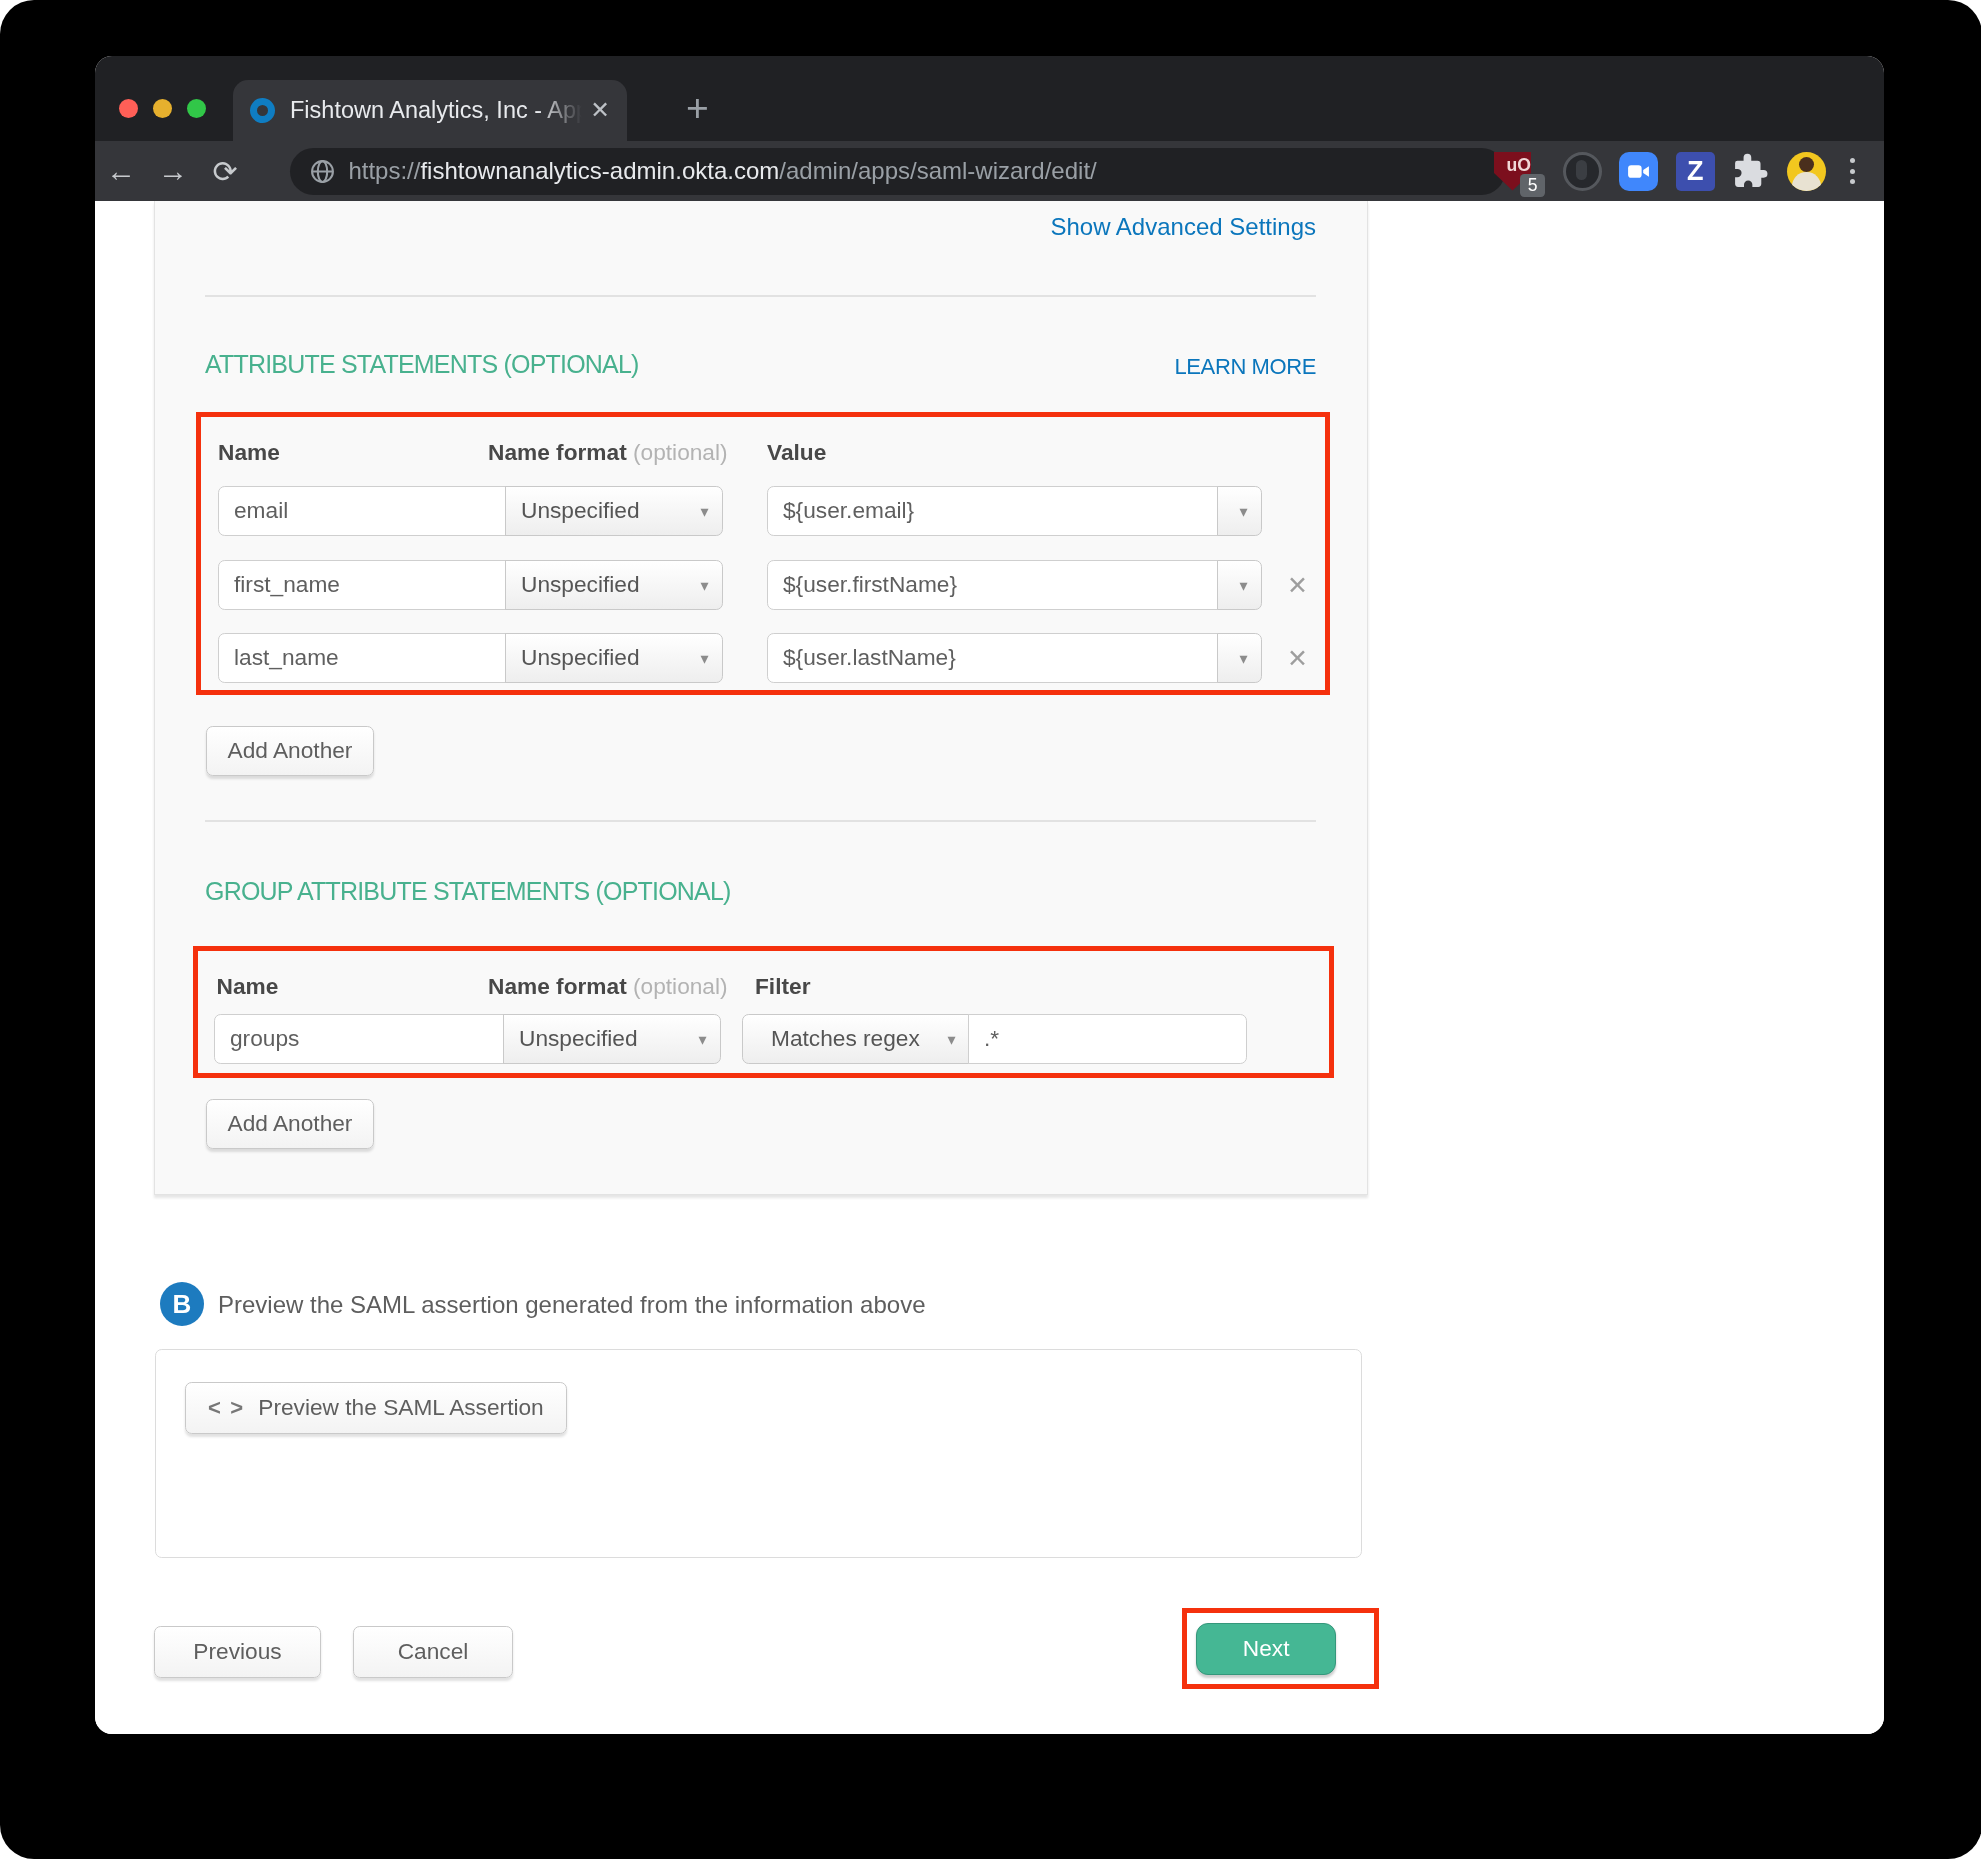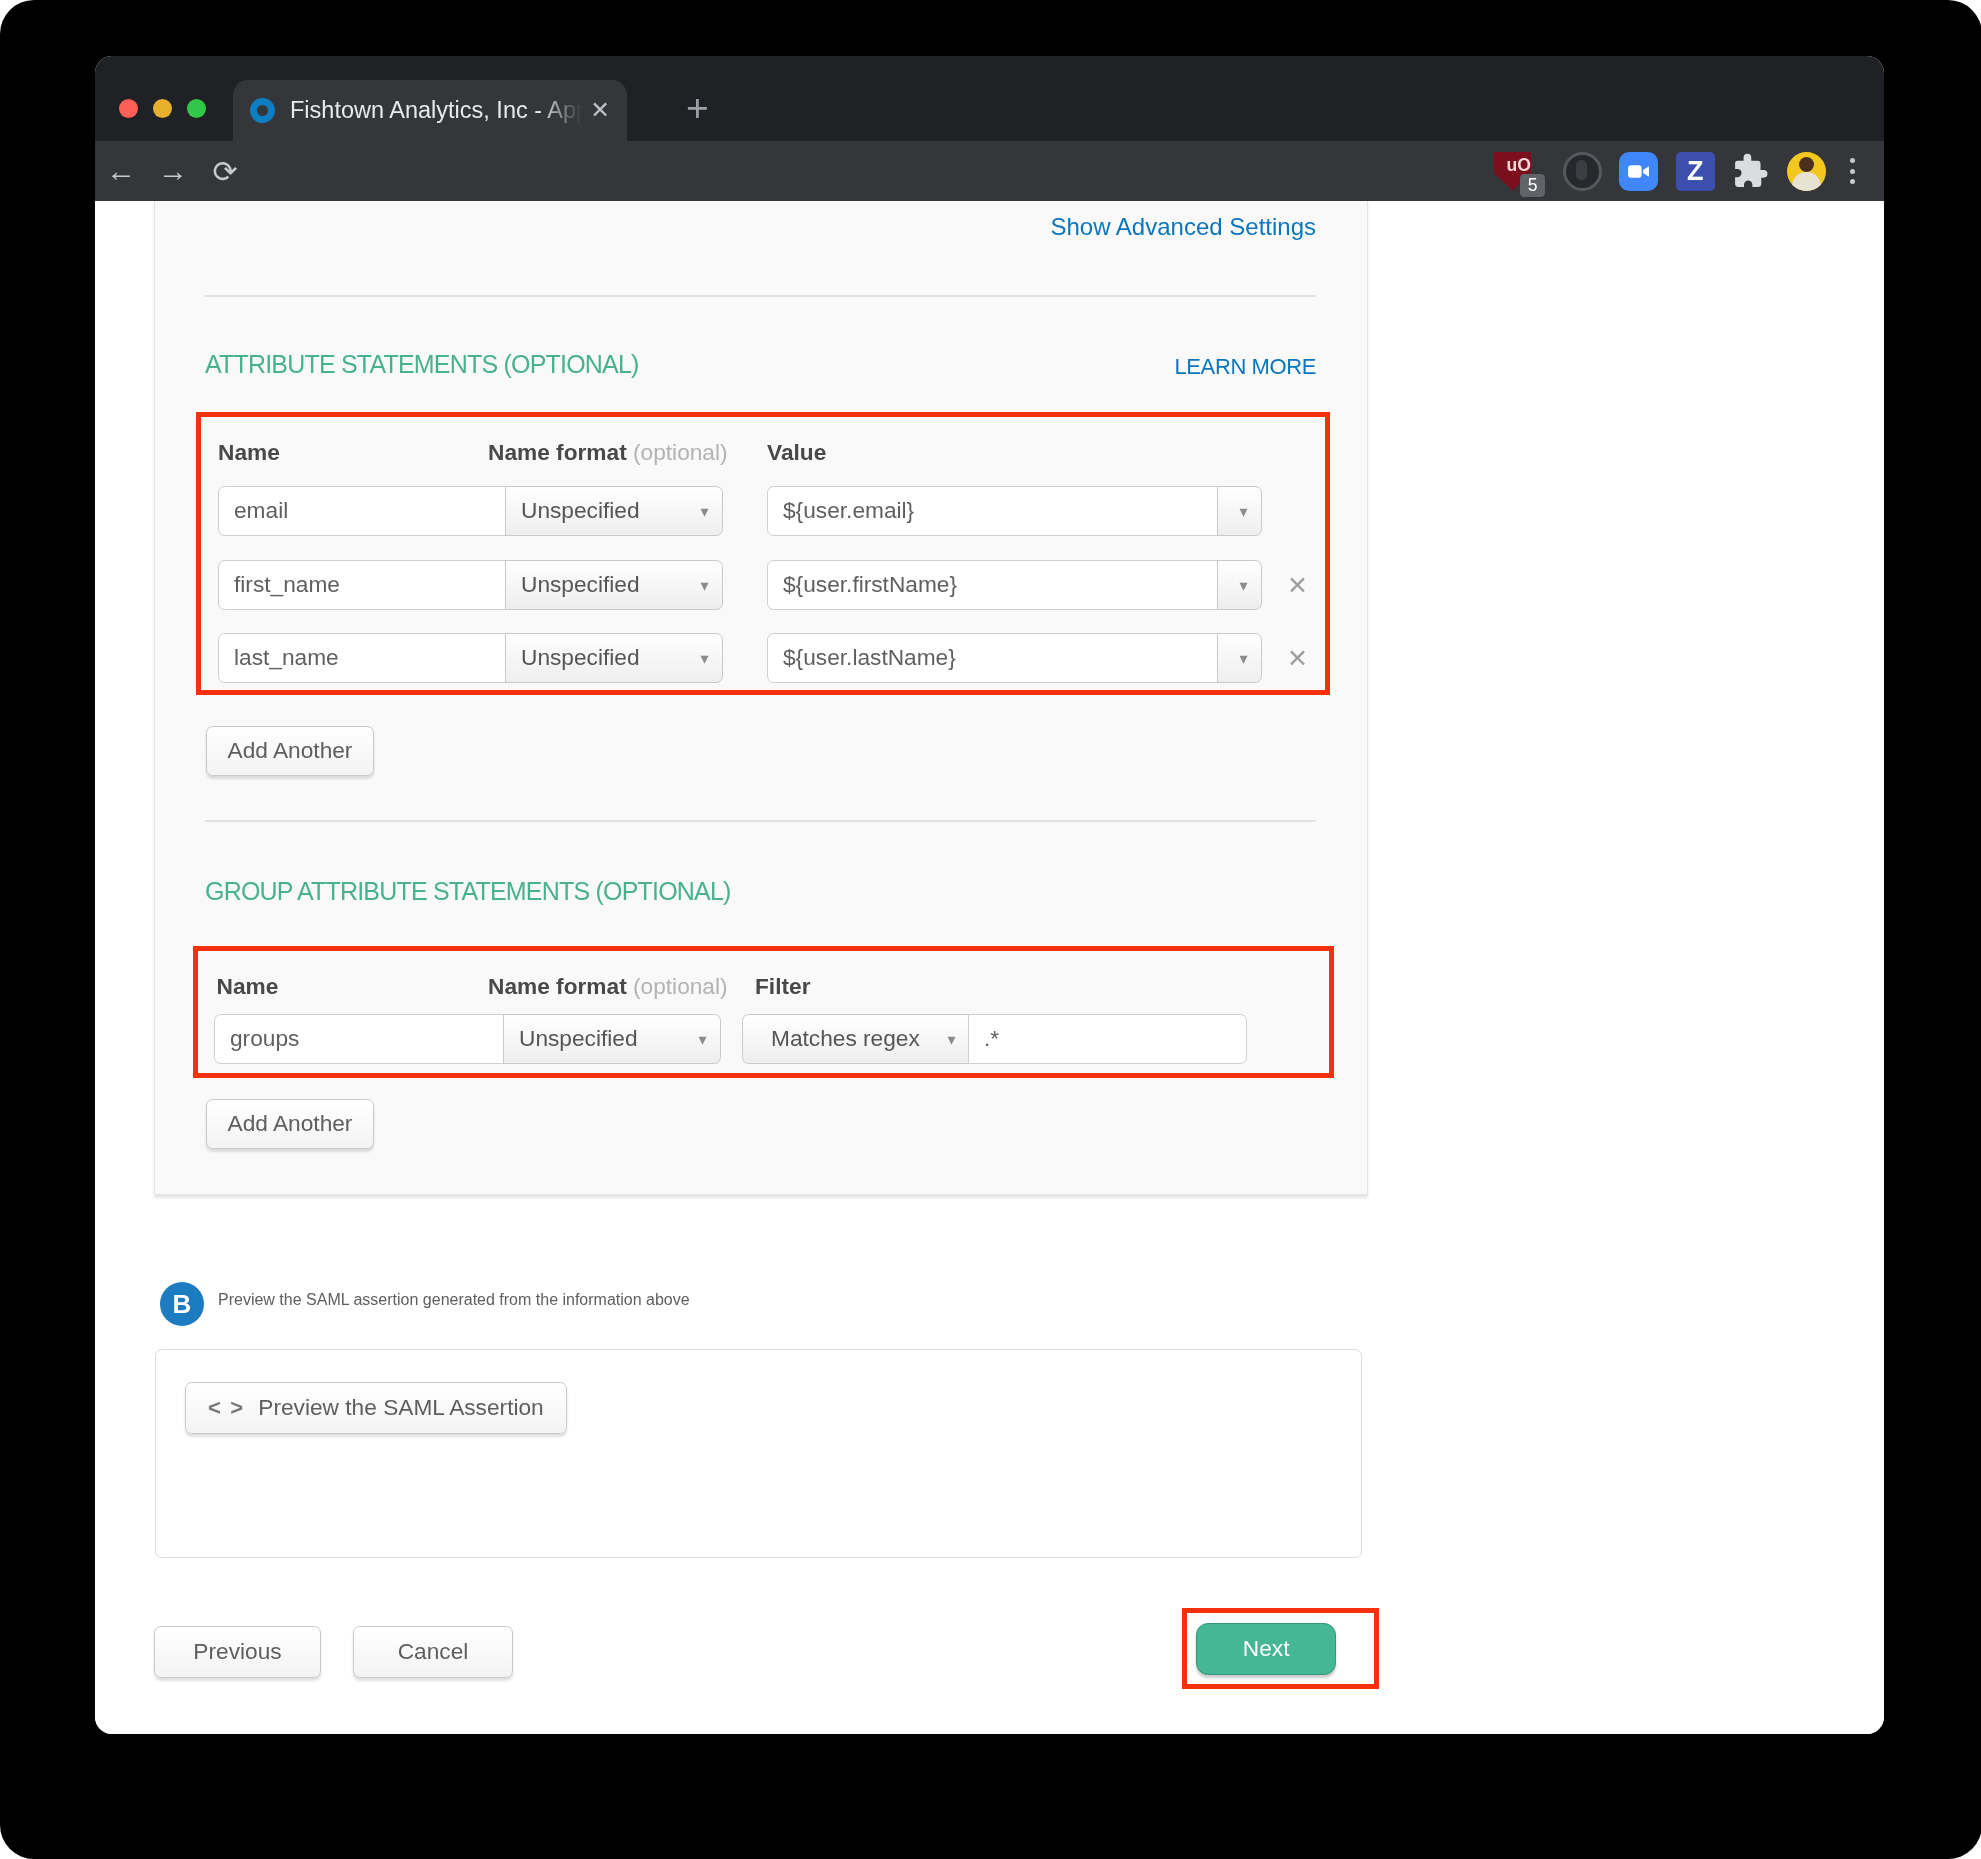--- a/index.html
+++ b/index.html
@@ -67,21 +67,21 @@
   .join-left { border-top-right-radius:0; border-bottom-right-radius:0; }
   .join-right { border-top-left-radius:0; border-bottom-left-radius:0; }
   .caret-btn { position:absolute; width:45px; height:50px; background:linear-gradient(#ffffff,#eeeeee);
                border:1.7px solid #c9c9c9; border-radius:0 6.7px 6.7px 0; }
   .xbtn { position:absolute; width:37px; height:50px; color:#9e9e9e; font-size:25px; text-align:center; line-height:50px; }
   .btn { display:inline-block; background:linear-gradient(#ffffff,#f3f3f3); border:1.7px solid #c9c9c9; border-radius:6.7px;
          font-size:22.7px; color:#5e5e5e; text-align:center; box-shadow:0 2.5px 2.5px rgba(0,0,0,.12); }
   .add-btn { position:absolute; left:51px; width:168px; height:50px; line-height:47px; }
   .b-badge { position:absolute; width:44px; height:44px; border-radius:50%; background:#1d7bbf; color:#fff;
              font-size:26px; font-weight:700; display:flex; align-items:center; justify-content:center; }
-  .b-title { position:absolute; font-size:16px; color:#5e5e5e; }
+  .b-title { position:absolute; font-size:24px; color:#5e5e5e; }
   .preview-box { position:absolute; left:60px; top:1148px; width:1207px; height:209px; background:#fff;
                  border:1.7px solid #dcdcdc; border-radius:6.7px;padding-left:22px; }
   .preview-btn { position:absolute; left:29px; top:32px; height:52px; line-height:49px; padding:0 22px; }
   .code-ico { color:#777; font-weight:700; letter-spacing:1.7px; margin-right:13.4px; font-size:22px; }
   .preview-note-area { position:absolute; left:0; bottom:0; width:100%; height:94px; background:#ececec;
                        border-top:1.7px solid #dcdcdc; border-radius:0 0 6.7px 6.7px; display:flex; align-items:center; }
   .preview-note { font-size:22.7px; color:#9a9a9a; margin-left:25px; }
   .prev-btn { position:absolute; left:59px; top:1425px; width:167px; height:52px; line-height:49px; }
   .cancel-btn { position:absolute; left:258px; top:1425px; width:160px; height:52px; line-height:49px; }
   .next-annot { position:absolute; left:1087px; top:1407px; width:197px; height:81px; border:5.9px solid #f5310d; }
@@ -106,20 +106,28 @@
         <span class="tab-title">Fishtown Analytics, Inc - Applic</span>
         <span class="tab-close">✕</span>
       </div>
       <div class="newtab">+</div>
     </div>
 
     <div class="toolbar">
       <span class="navbtn">←</span>
       <span class="navbtn">→</span>
       <span class="navbtn">⟳</span>
+      <div class="urlbar">
+        <svg class="globe" viewBox="0 0 24 24">
+          <circle cx="12" cy="12" r="10" fill="none" stroke="#9aa0a6" stroke-width="2"></circle>
+          <ellipse cx="12" cy="12" rx="4.5" ry="10" fill="none" stroke="#9aa0a6" stroke-width="2"></ellipse>
+          <line x1="2" y1="12" x2="22" y2="12" stroke="#9aa0a6" stroke-width="2"></line>
+        </svg>
+        <span class="url"><span class="dim">https://</span><span class="host">fishtownanalytics-admin.okta.com</span><span class="dim">/admin/apps/saml-wizard/edit/</span></span>
+      </div>
       <div class="ext-area">
         <div class="ublock">
           <b>uO</b>
         </div>
         <span class="ublock-badge" style="position:relative; right:auto; bottom:auto; margin-left:-28.5px; margin-top:28.5px;">5</span>
         <div class="ext-circle"></div>
         <div class="ext-zoom">
           <svg width="25" height="25" viewBox="0 0 24 24">
             <rect x="2" y="6" width="13" height="12" rx="3" fill="#fff"></rect>
             <path d="M16.5 10.5 22 7v10l-5.5-3.5z" fill="#fff"></path>

